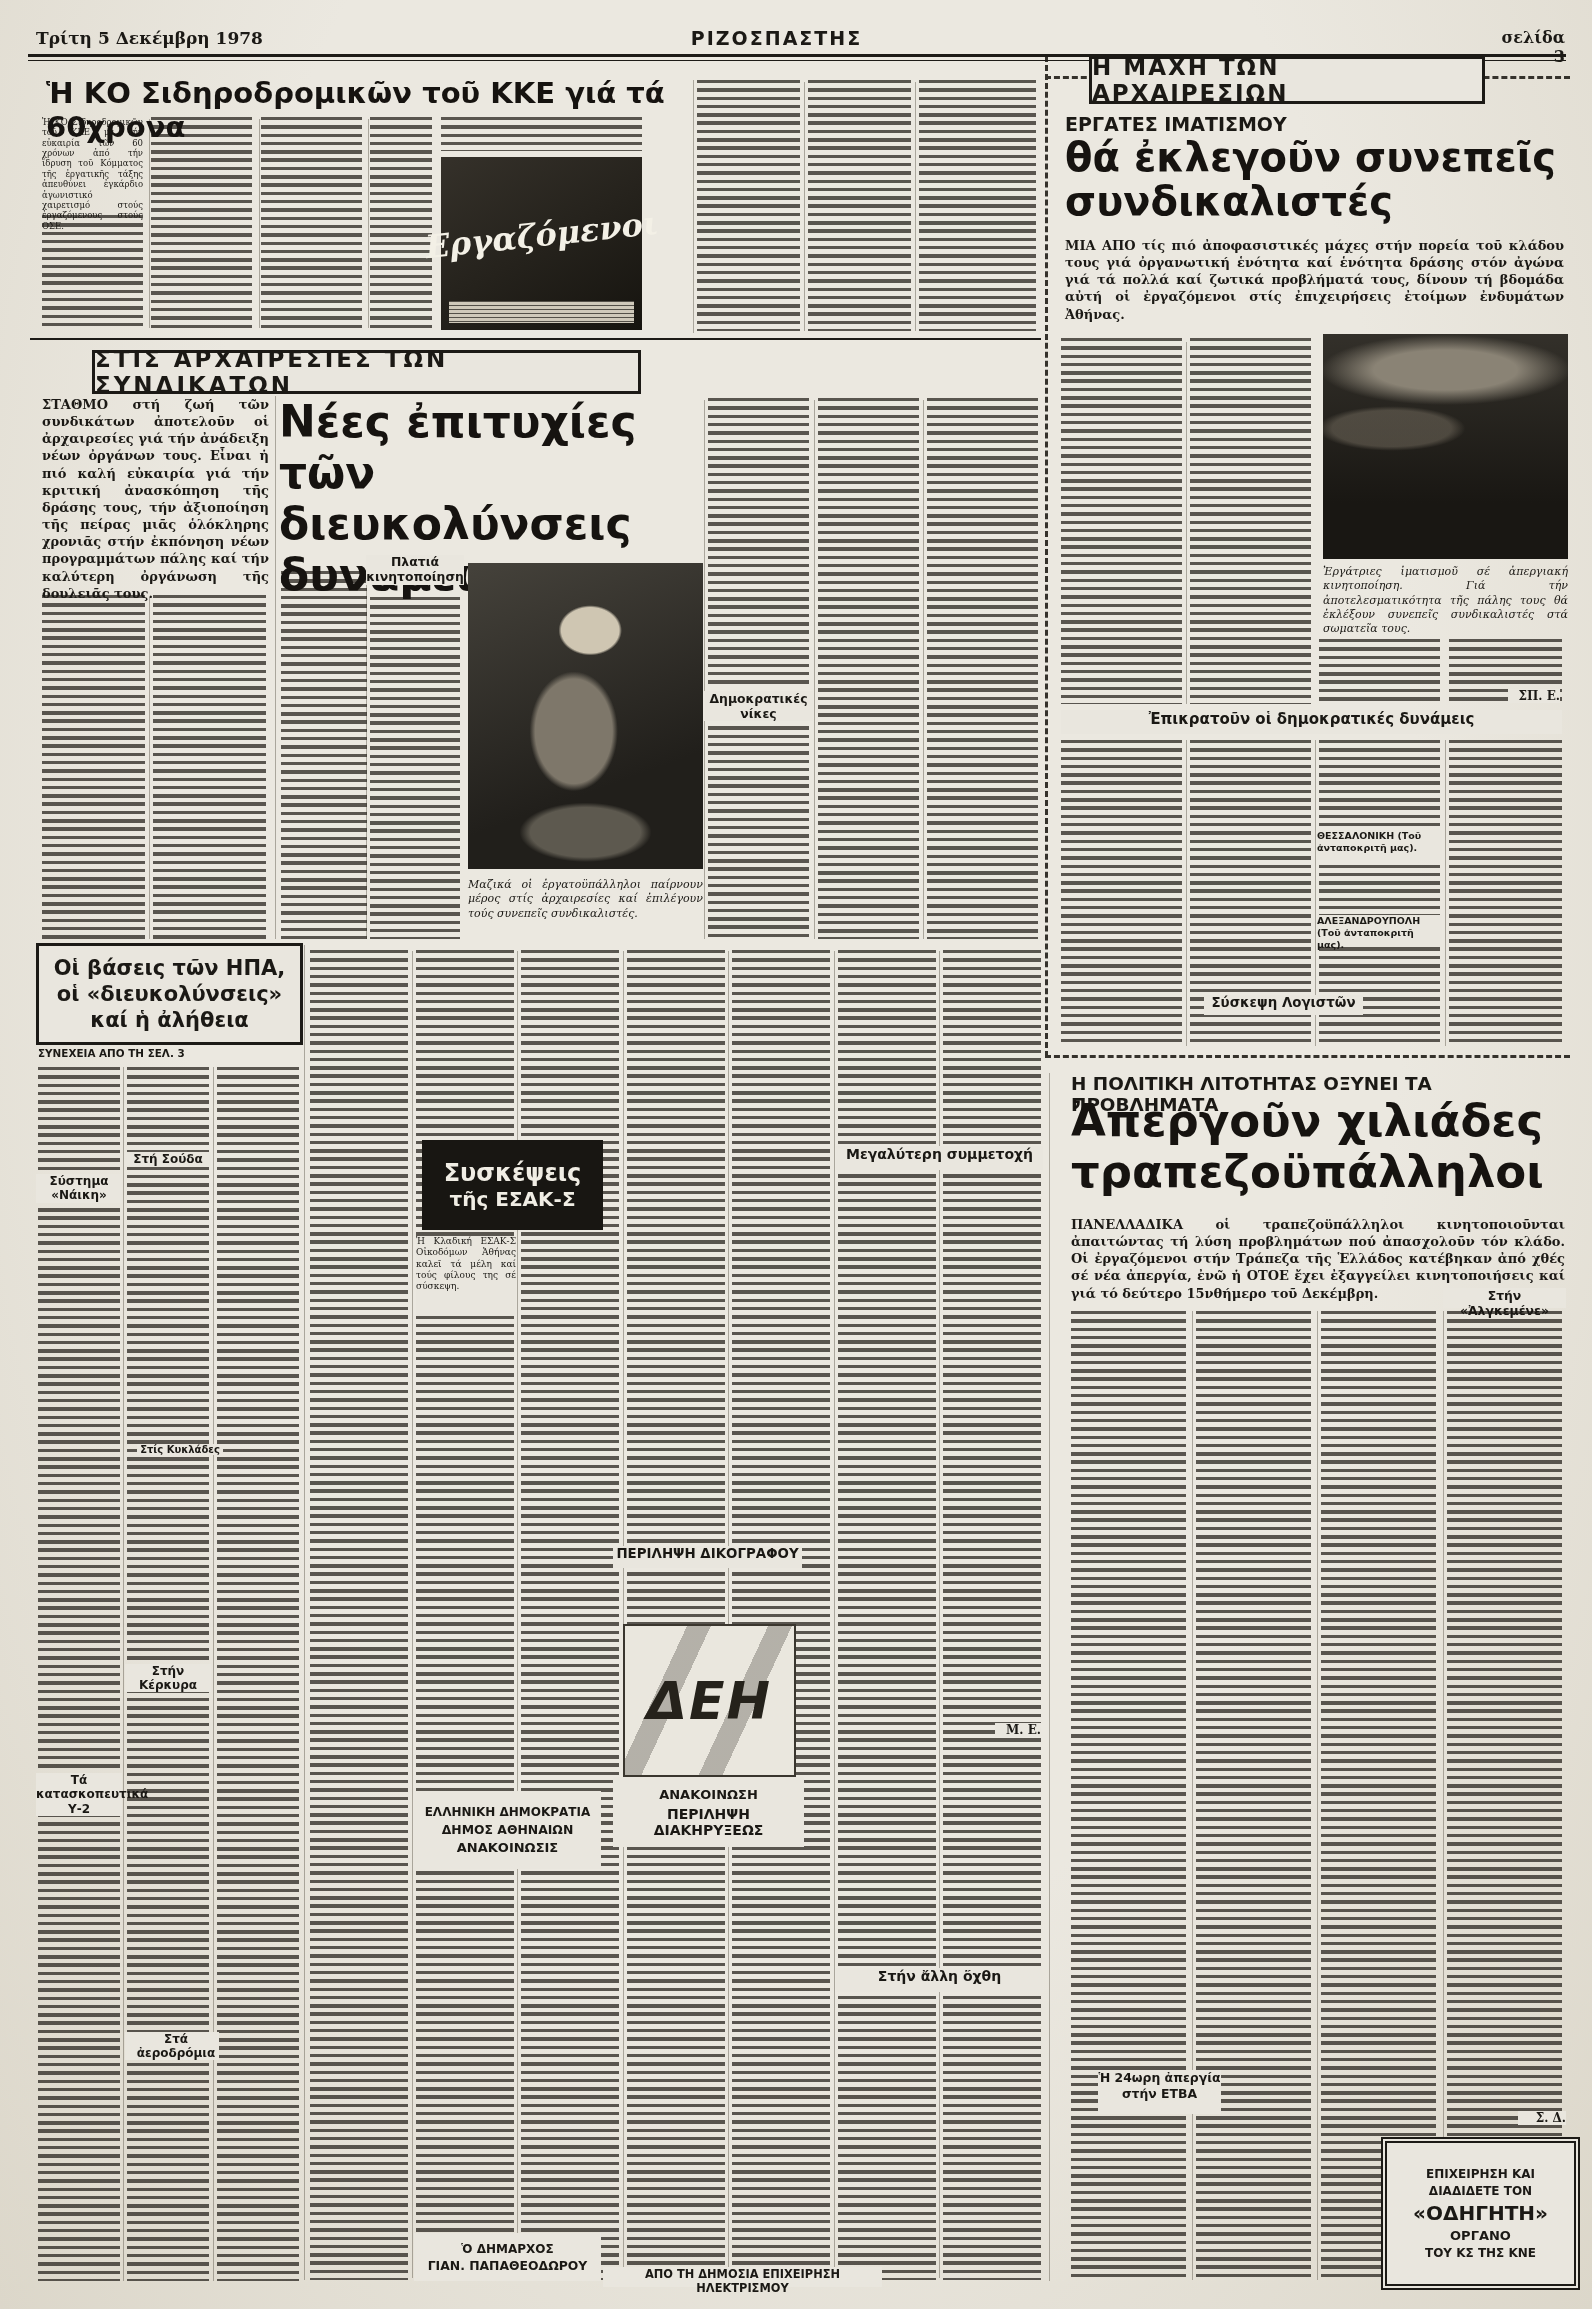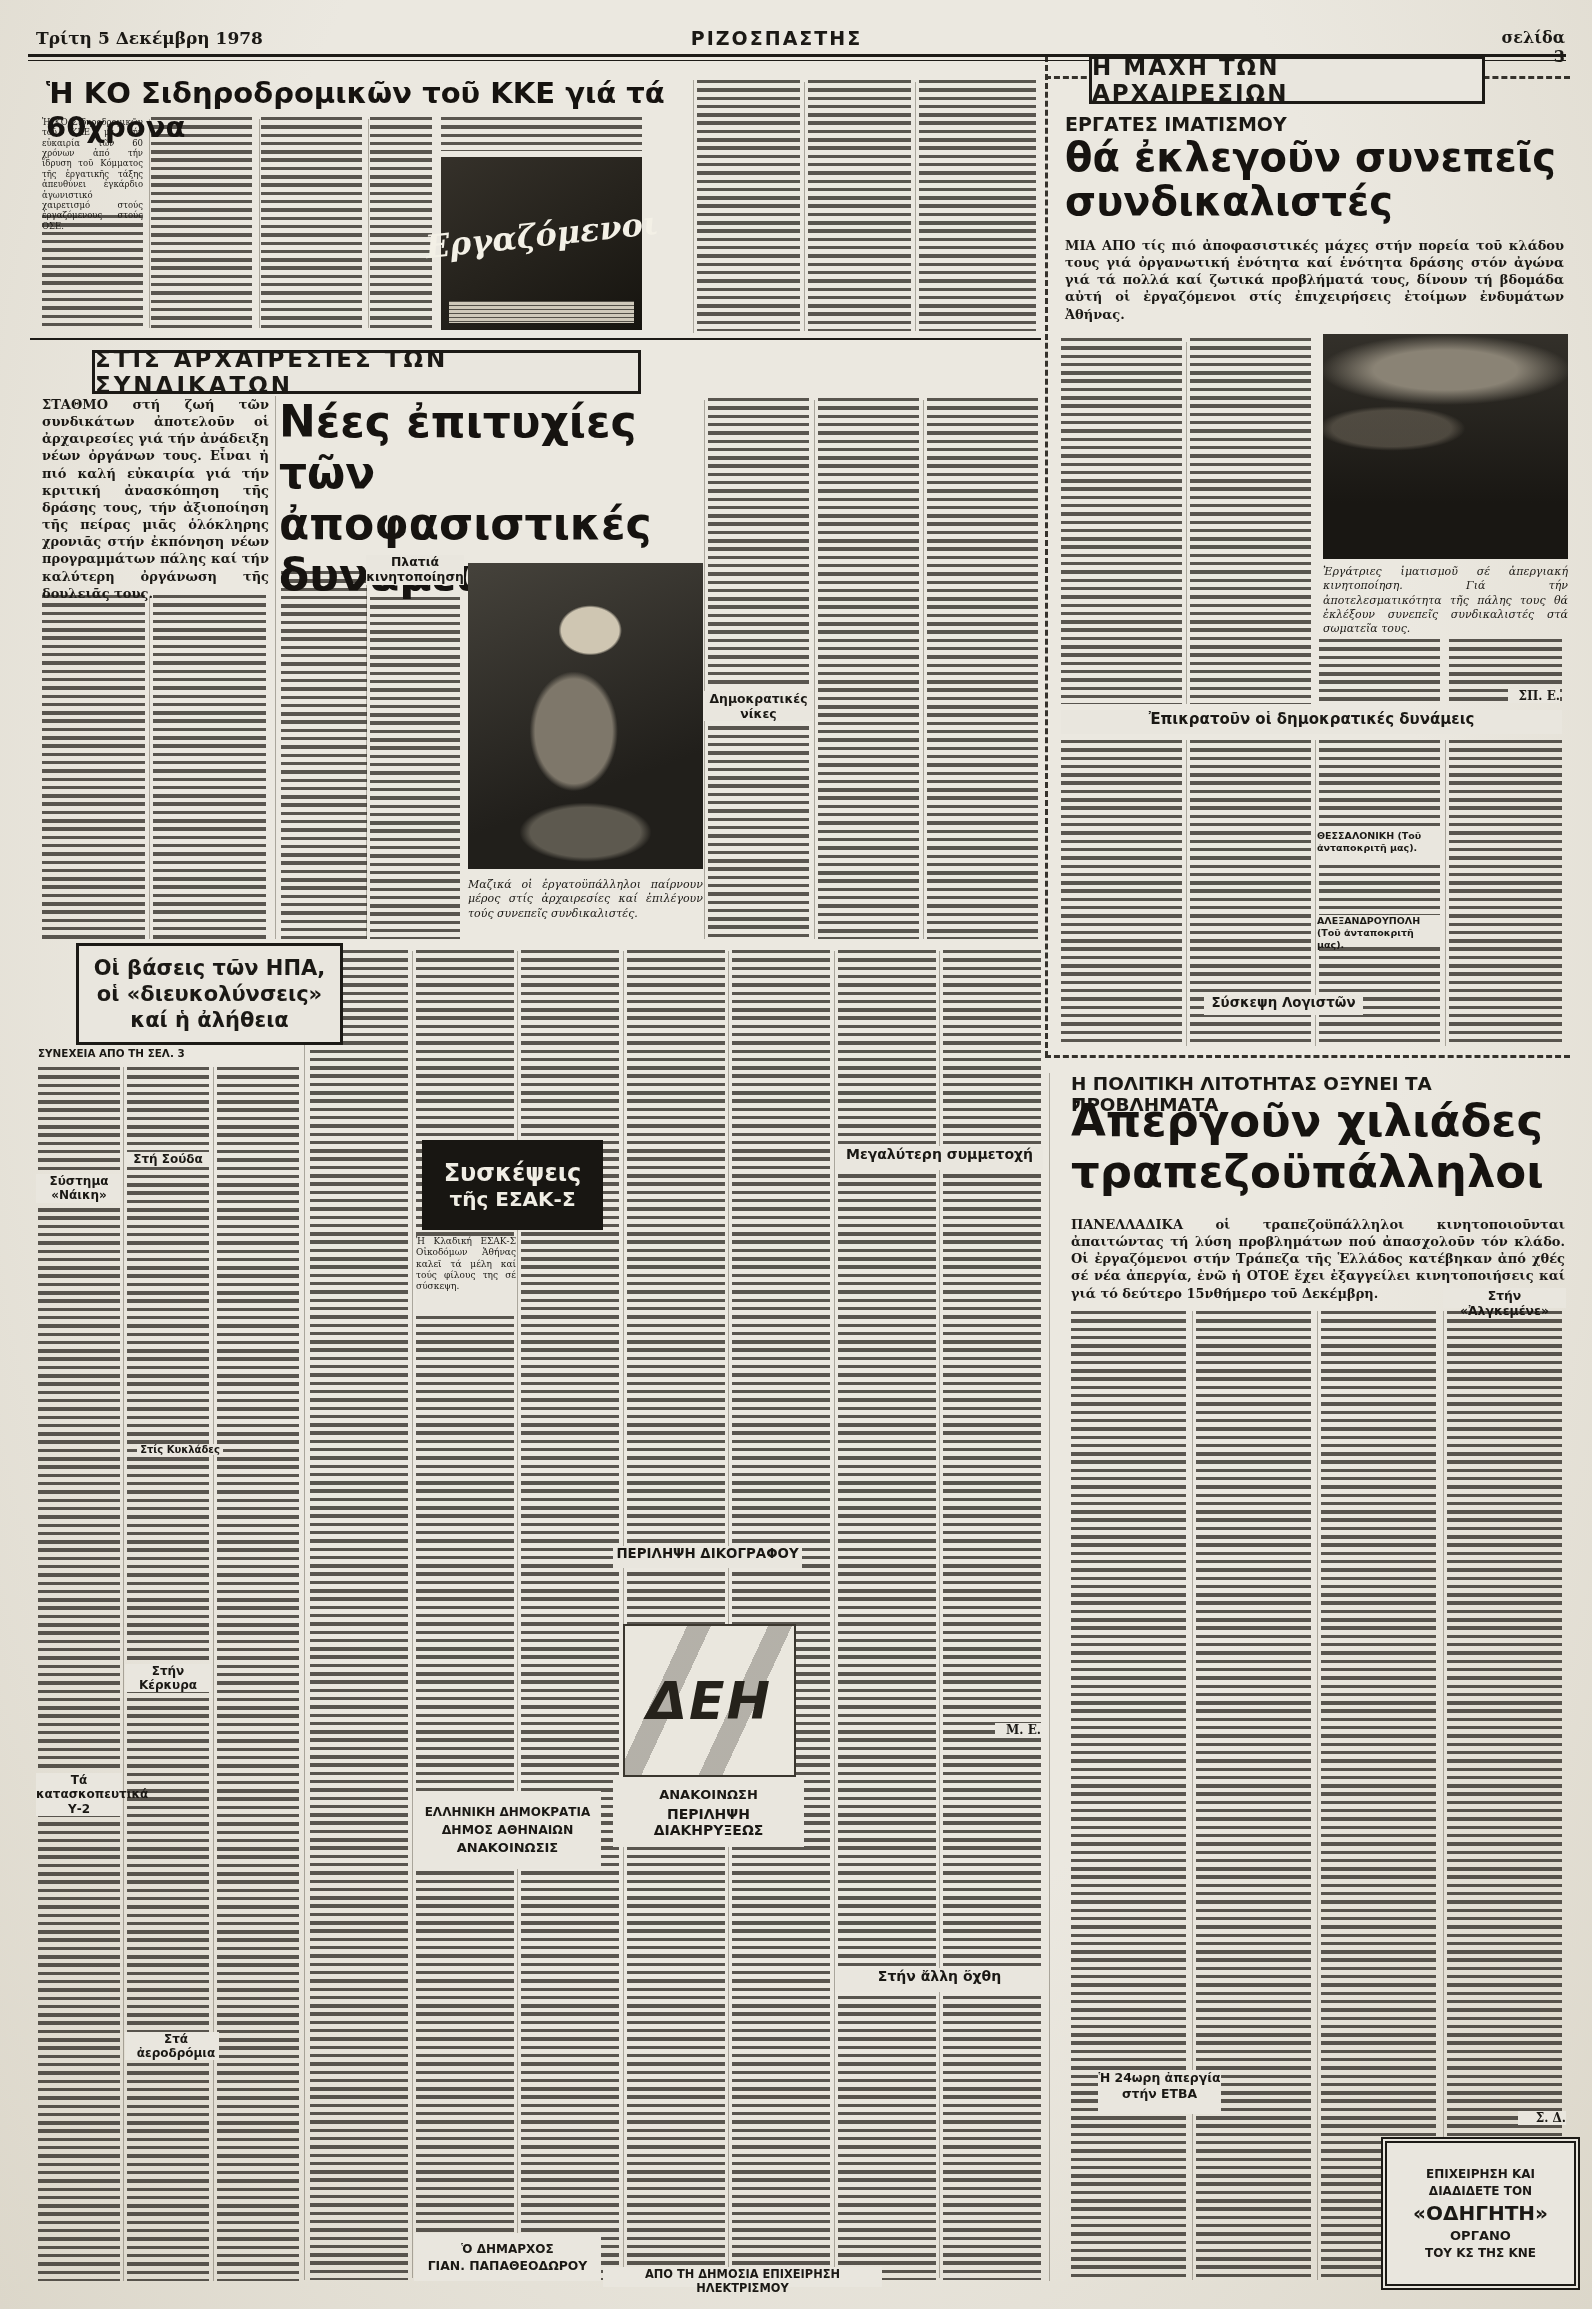--- a/index.html
+++ b/index.html
@@ -84,21 +84,21 @@
   <div class="hr" style="left:30px;top:338px;width:1011px;height:2px;"></div>
 
   <div class="boxtitle" style="left:92px;top:350px;width:543px;height:38px;">
     <span style="font-size:23px;letter-spacing:3px;">ΣΤΙΣ ΑΡΧΑΙΡΕΣΙΕΣ ΤΩΝ ΣΥΝΔΙΚΑΤΩΝ</span>
   </div>
 
   <div class="lead" style="left:42px;top:396px;width:227px;font-size:13px;">ΣΤΑΘΜΟ στή ζωή τῶν συνδικάτων ἀποτελοῦν οἱ ἀρχαιρεσίες γιά τήν ἀνάδειξη νέων ὀργάνων τους. Εἶναι ἡ πιό καλή εὐκαιρία γιά τήν κριτική ἀνασκόπηση τῆς δράσης τους, τήν ἀξιοποίηση τῆς πείρας μιᾶς ὁλόκληρης χρονιᾶς στήν ἐκπόνηση νέων προγραμμάτων πάλης καί τήν καλύτερη ὀργάνωση τῆς δουλειᾶς τους.</div>
 
   <div class="headline" style="left:279px;top:396px;width:398px;font-size:44px;line-height:1.16;">
     <span style="display:block;">Νέες ἐπιτυχίες</span>
-    <span style="display:block;">τῶν ἀποφασιστικές</span>
+    <span style="display:block;">τῶν διευκολύνσεις</span>
     <span style="display:block;">δυνάμεων</span>
   </div>
 
   <div class="fc" style="left:42px;top:595px;width:103px;height:344px;"></div>
   <div class="fc" style="left:153px;top:595px;width:113px;height:344px;"></div>
   <div class="fc" style="left:281px;top:571px;width:86px;height:368px;"></div>
   <div class="ovl subhead" style="left:366px;top:555px;width:98px;font-size:12.4px;line-height:1.2;">Πλατιά κινητοποίηση</div>
   <div class="fc" style="left:370px;top:597px;width:90px;height:342px;"></div>
 
   <div class="photo photo1" style="left:468px;top:563px;width:235px;height:306px;"></div>
@@ -145,21 +145,21 @@
     <span class="subhead" style="font-size:14px;">ΠΕΡΙΛΗΨΗ ΔΙΑΚΗΡΥΞΕΩΣ</span>
   </div>
 
   <div class="ovl center-stack" style="left:414px;top:2233px;width:187px;height:48px;gap:2px;">
     <span class="subhead" style="font-size:12px;">Ὁ ΔΗΜΑΡΧΟΣ</span>
     <span class="subhead" style="font-size:12.4px;">ΓΙΑΝ. ΠΑΠΑΘΕΟΔΩΡΟΥ</span>
   </div>
 
   <div class="ovl subhead" style="left:603px;top:2267px;width:279px;font-size:11.4px;height:20px;">ΑΠΟ ΤΗ ΔΗΜΟΣΙΑ ΕΠΙΧΕΙΡΗΣΗ ΗΛΕΚΤΡΙΣΜΟΥ</div>
 
-  <div class="boxtitle center-stack" style="left:36px;top:943px;width:261px;height:96px;flex-direction:column;gap:2px;margin-left:40px;">
+  <div class="boxtitle center-stack" style="left:36px;top:943px;width:261px;height:96px;flex-direction:column;gap:2px;">
     <span style="font-size:21px;">Οἱ βάσεις τῶν ΗΠΑ,</span>
     <span style="font-size:21px;">οἱ «διευκολύνσεις»</span>
     <span style="font-size:21px;">καί ἡ ἀλήθεια</span>
   </div>
   <div class="abs sans" style="left:38px;top:1047px;width:179px;font-size:10.4px;font-weight:bold;z-index:2;">ΣΥΝΕΧΕΙΑ ΑΠΟ ΤΗ ΣΕΛ. 3</div>
 
   <div class="fc" style="left:38px;top:1067px;width:82px;height:1214px;"></div>
   <div class="fc" style="left:127px;top:1067px;width:82px;height:1214px;"></div>
   <div class="fc" style="left:217px;top:1067px;width:82px;height:1214px;"></div>
 

